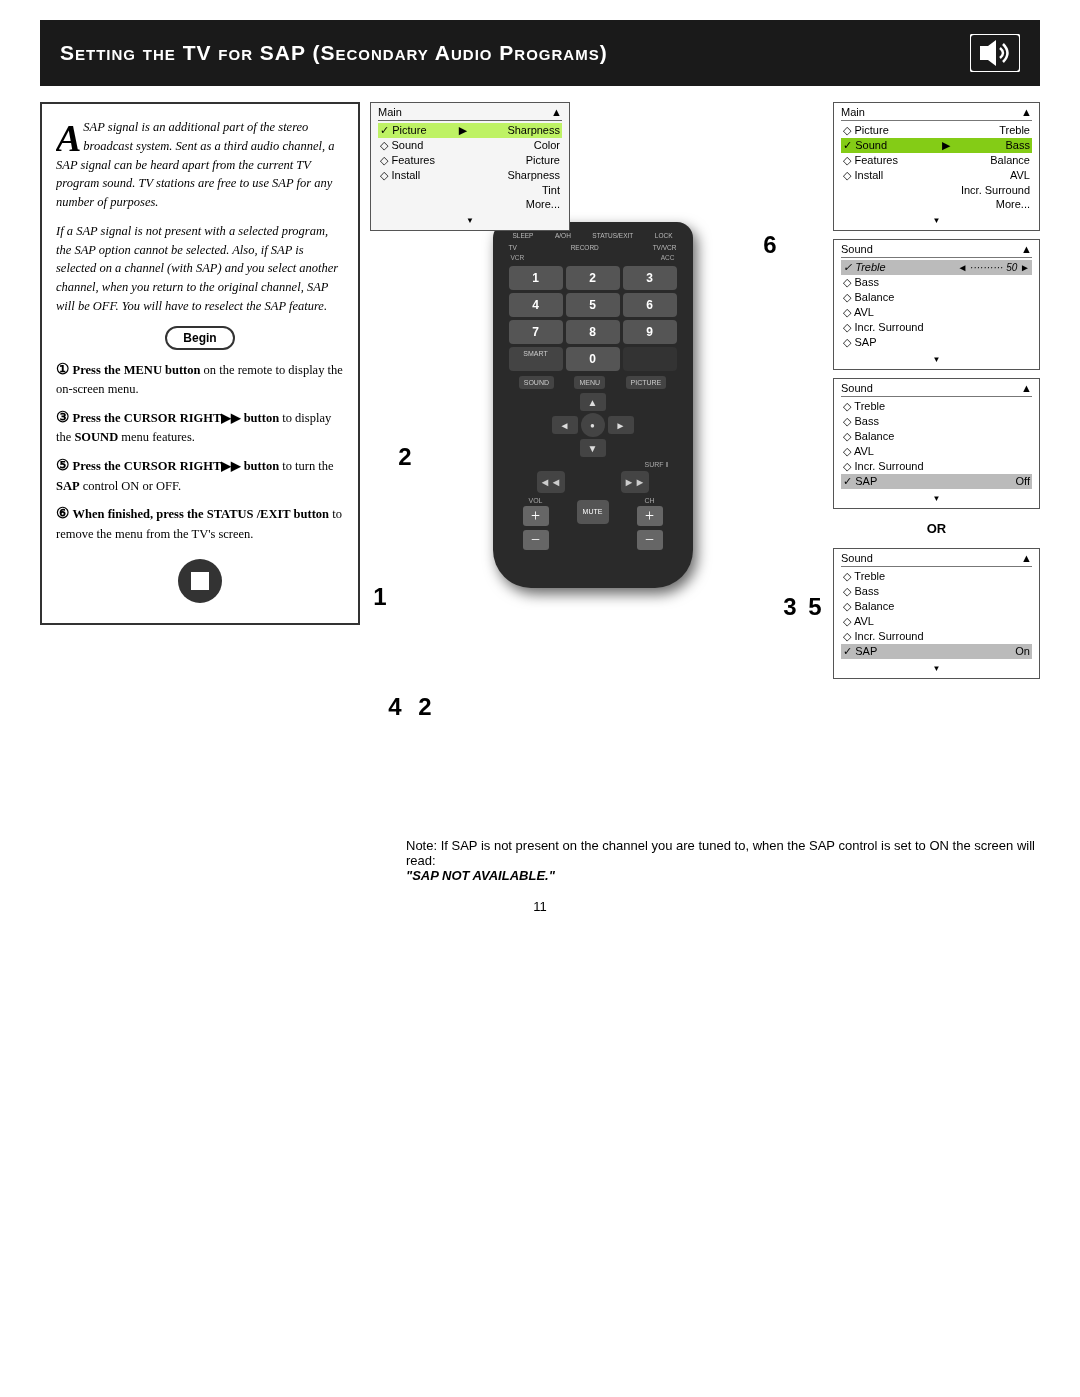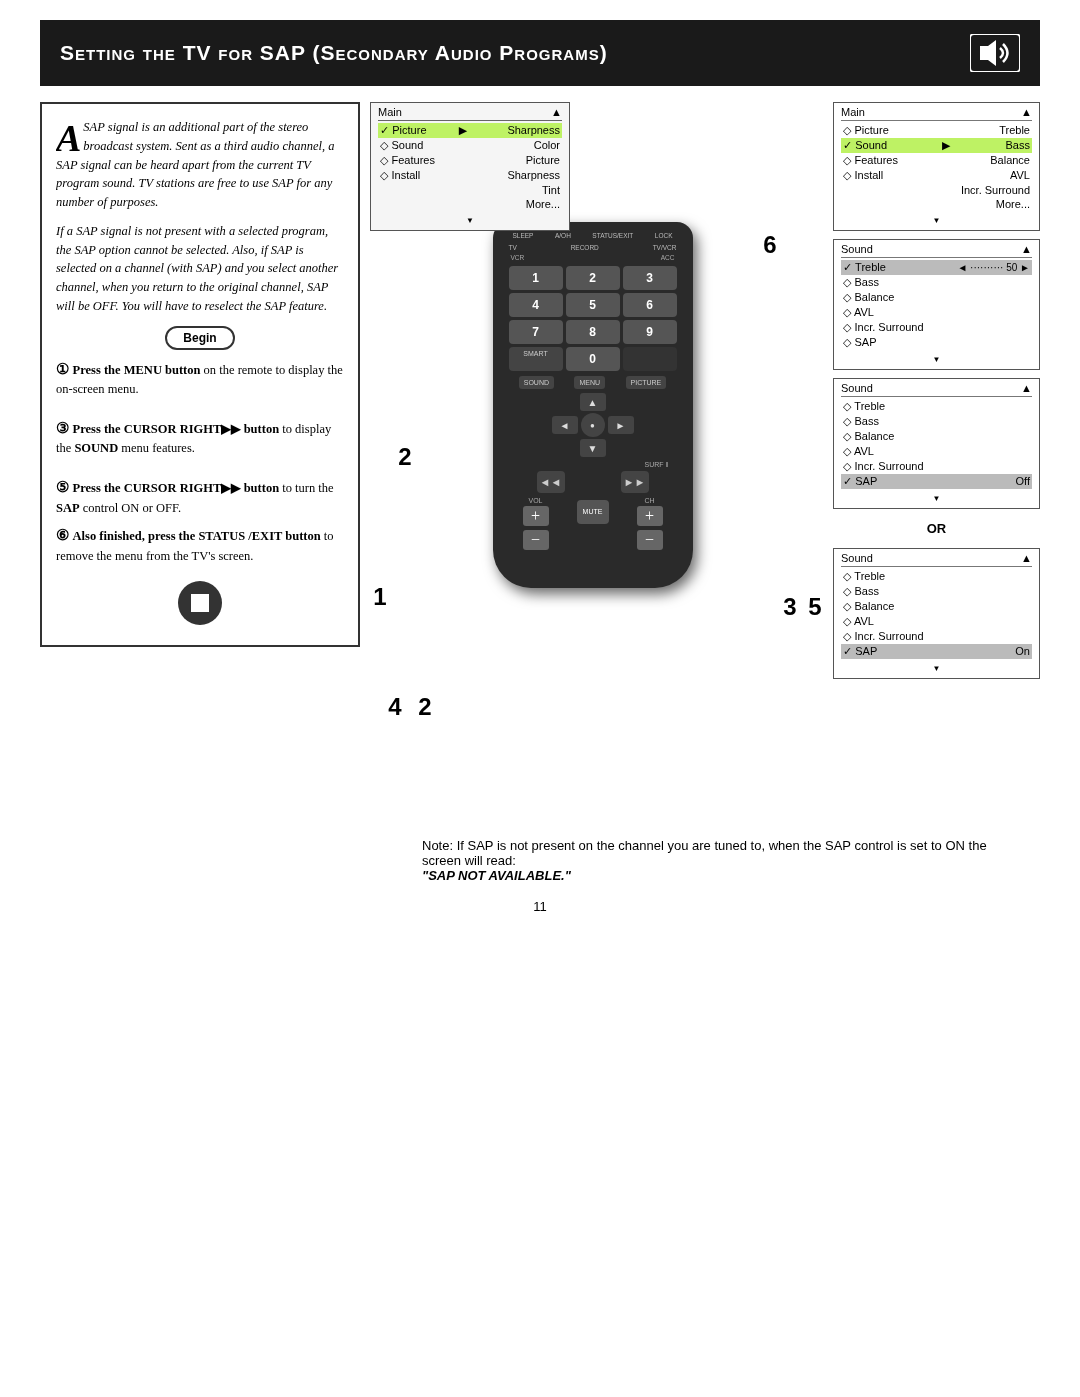--- a/index.html
+++ b/index.html
@@ -39,34 +39,34 @@
     <div style="text-align:center; margin:8px 0;">
       <span style="display:inline-block; border:2px solid #333; border-radius:14px; padding:1px 16px; font-weight:bold; font-size:12px; font-family:Arial,sans-serif;">Begin</span>
     </div>
 
     <div style="margin:7px 0; font-size:12.5px;">
       <b style="font-size:15px;">①</b>
       <b>Press the MENU button</b> on the remote to display the on-screen menu.
     </div>
 
 
-    <div style="margin:18px 0; font-size:12.5px;">
+    <div style="margin:7px 0; font-size:12.5px;">
       <b style="font-size:15px;">③</b>
       <b>Press the CURSOR RIGHT▶▶ button</b> to display the <b>SOUND</b> menu features.
     </div>
 
 
     <div style="margin:7px 0; font-size:12.5px;">
       <b style="font-size:15px;">⑤</b>
       <b>Press the CURSOR RIGHT▶▶ button</b> to turn the <b>SAP</b> control ON or OFF.
     </div>
 
     <div style="margin:7px 0; font-size:12.5px;">
       <b style="font-size:15px;">⑥</b>
-      <b>Also finished, press the STATUS /EXIT button</b> to remove the menu from the TV's screen.
+      <b>When finished, press the STATUS /EXIT button</b> to remove the menu from the TV's screen.
     </div>
 
     <div style="text-align:center; margin-top:14px;">
       <svg width="46" height="46" viewBox="0 0 46 46">
         <circle cx="23" cy="23" r="22" fill="#333"></circle>
         <rect x="14" y="14" width="18" height="18" fill="white"></rect>
       </svg>
     </div>
   </div>
 
@@ -201,38 +201,38 @@
   </div>
 
   <div style="width:215px; flex-shrink:0; display:flex; flex-direction:column; gap:8px; padding-left:8px;">
 
     <div style="border:1.5px solid #555; background:white; font-family:Arial,sans-serif; font-size:11px; padding:3px 7px 5px 7px;">
       <div style="display:flex; justify-content:space-between; border-bottom:1px solid #777; padding-bottom:2px; margin-bottom:2px;">
         <span>Main</span>
         <span>▲</span>
       </div>
       <div style="padding:1px 2px;"><span>◇ Picture</span><span style="float:right;">Treble</span></div>
-      <div style="padding:1px 2px; background:#bef264; display:flex; justify-content:space-between;">
+      <div style="padding:1px 2px; background:#84cc16; display:flex; justify-content:space-between;">
           <span>✓ Sound</span>
           <span>▶</span>
           <span>Bass</span>
         </div>
       <div style="padding:1px 2px;"><span>◇ Features</span><span style="float:right;">Balance</span></div>
       <div style="padding:1px 2px;"><span>◇ Install</span><span style="float:right;">AVL</span></div>
       <div style="padding:1px 2px; text-align:right;"><span>Incr. Surround</span></div>
       <div style="padding:1px 2px; text-align:right;"><span>More...</span></div>
       <div style="text-align:center; margin-top:2px;"><span style="font-size:8px;">▼</span></div>
     </div>
 
     <div style="border:1.5px solid #555; background:white; font-family:Arial,sans-serif; font-size:11px; padding:3px 7px 5px 7px;">
       <div style="display:flex; justify-content:space-between; border-bottom:1px solid #777; padding-bottom:2px; margin-bottom:2px;">
         <span>Sound</span>
         <span>▲</span>
       </div>
-      <div style="padding:1px 2px; background:#bbb; display:flex; justify-content:space-between; align-items:center;">
+      <div style="padding:1px 2px; background:#bbb; display:flex; justify-content:space-between; align-items:center;font-style:italic;">
         <span>✓ Treble</span>
         <span style="font-size:10px;">◄ ·········· 50 ►</span>
       </div>
       <div style="padding:1px 2px;"><span>◇ Bass</span></div>
       <div style="padding:1px 2px;"><span>◇ Balance</span></div>
       <div style="padding:1px 2px;"><span>◇ AVL</span></div>
       <div style="padding:1px 2px;"><span>◇ Incr. Surround</span></div>
       <div style="padding:1px 2px;"><span>◇ SAP</span></div>
       <div style="text-align:center; margin-top:2px;"><span style="font-size:8px;">▼</span></div>
     </div>
@@ -270,21 +270,21 @@
         <span>✓ SAP</span>
         <span>On</span>
       </div>
       <div style="text-align:center; margin-top:2px;"><span style="font-size:8px;">▼</span></div>
     </div>
 
   </div>
 
 </div>
 
-<div style="display:flex; margin:8px 52px; gap:40px; align-items:center;">
+<div style="display:flex; margin:8px 36px; gap:40px; align-items:center;">
   <div style="width:320px; flex-shrink:0;"></div>
   <div style="flex:1; font-size:13px; font-family:Arial,sans-serif; padding-left:10px;">
     <span>Note: If SAP is not present on the channel you are tuned to, when the SAP control is set to ON the screen will read:</span><br>
     <span style="font-style:italic; font-weight:bold;">"SAP NOT AVAILABLE."</span>
   </div>
 </div>
 
 <div style="text-align:center; font-size:13px; font-family:Arial; margin:16px 0 24px 0;">11</div>
 
 </body></html>

